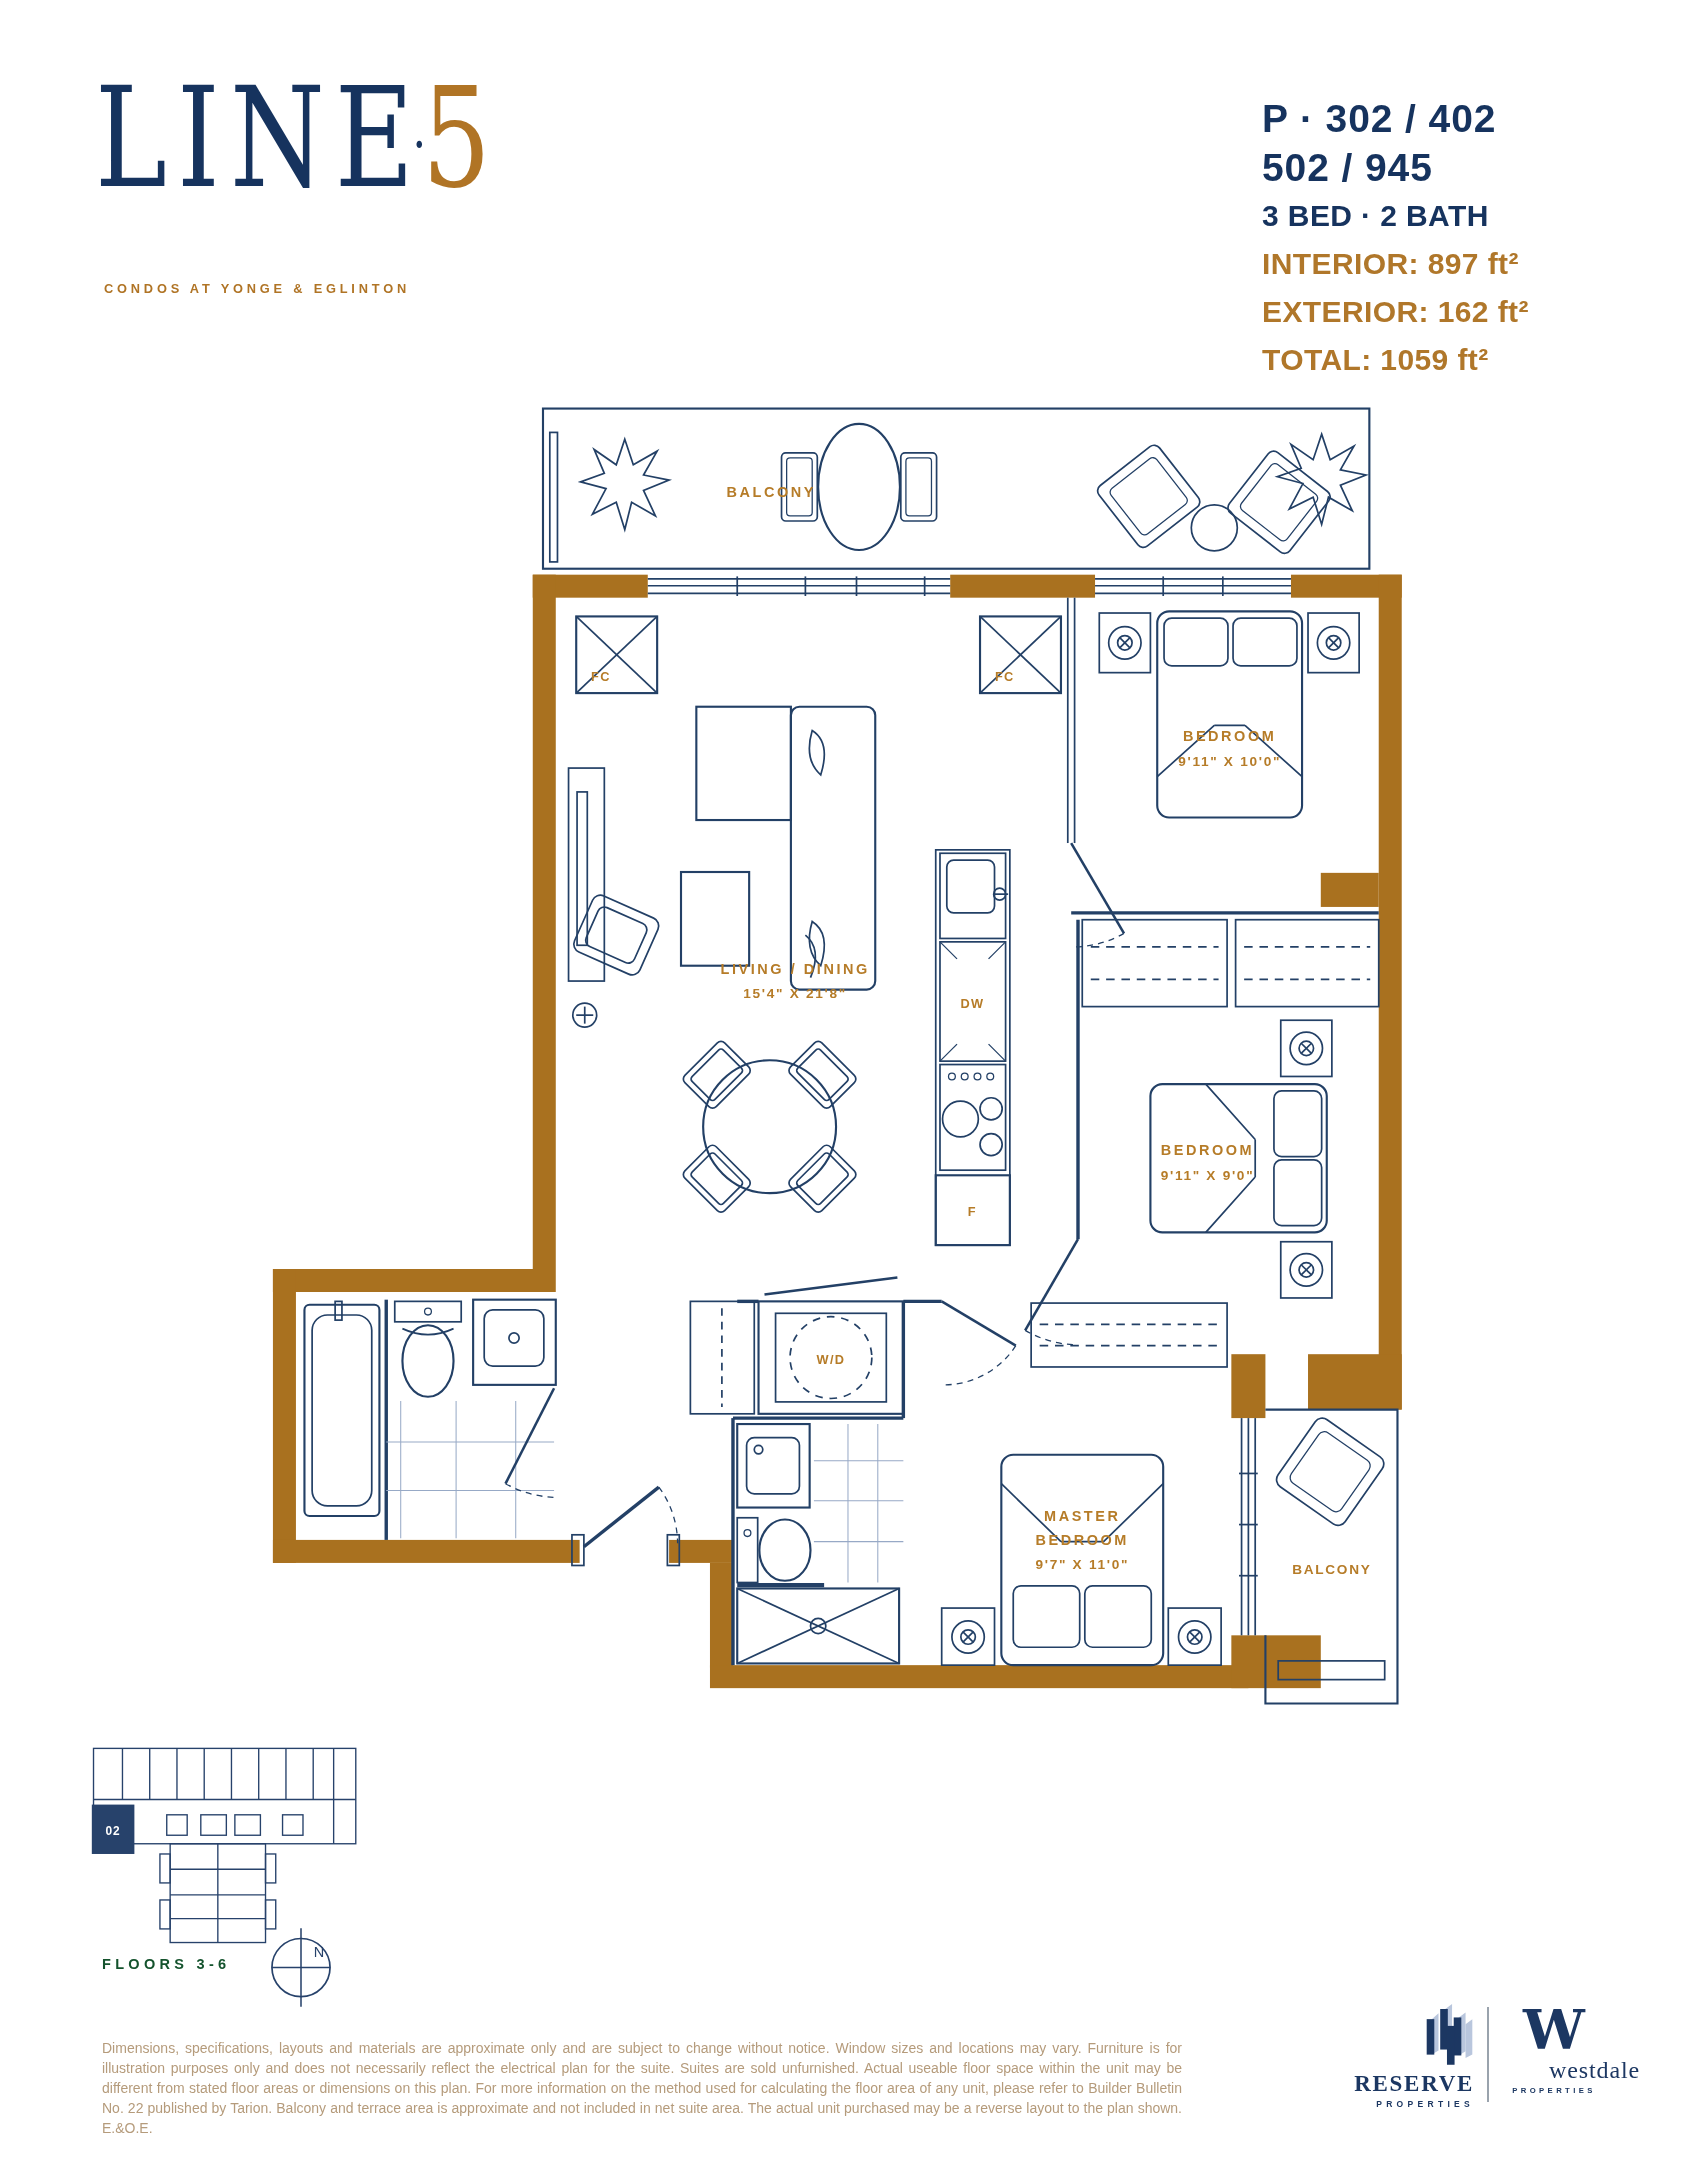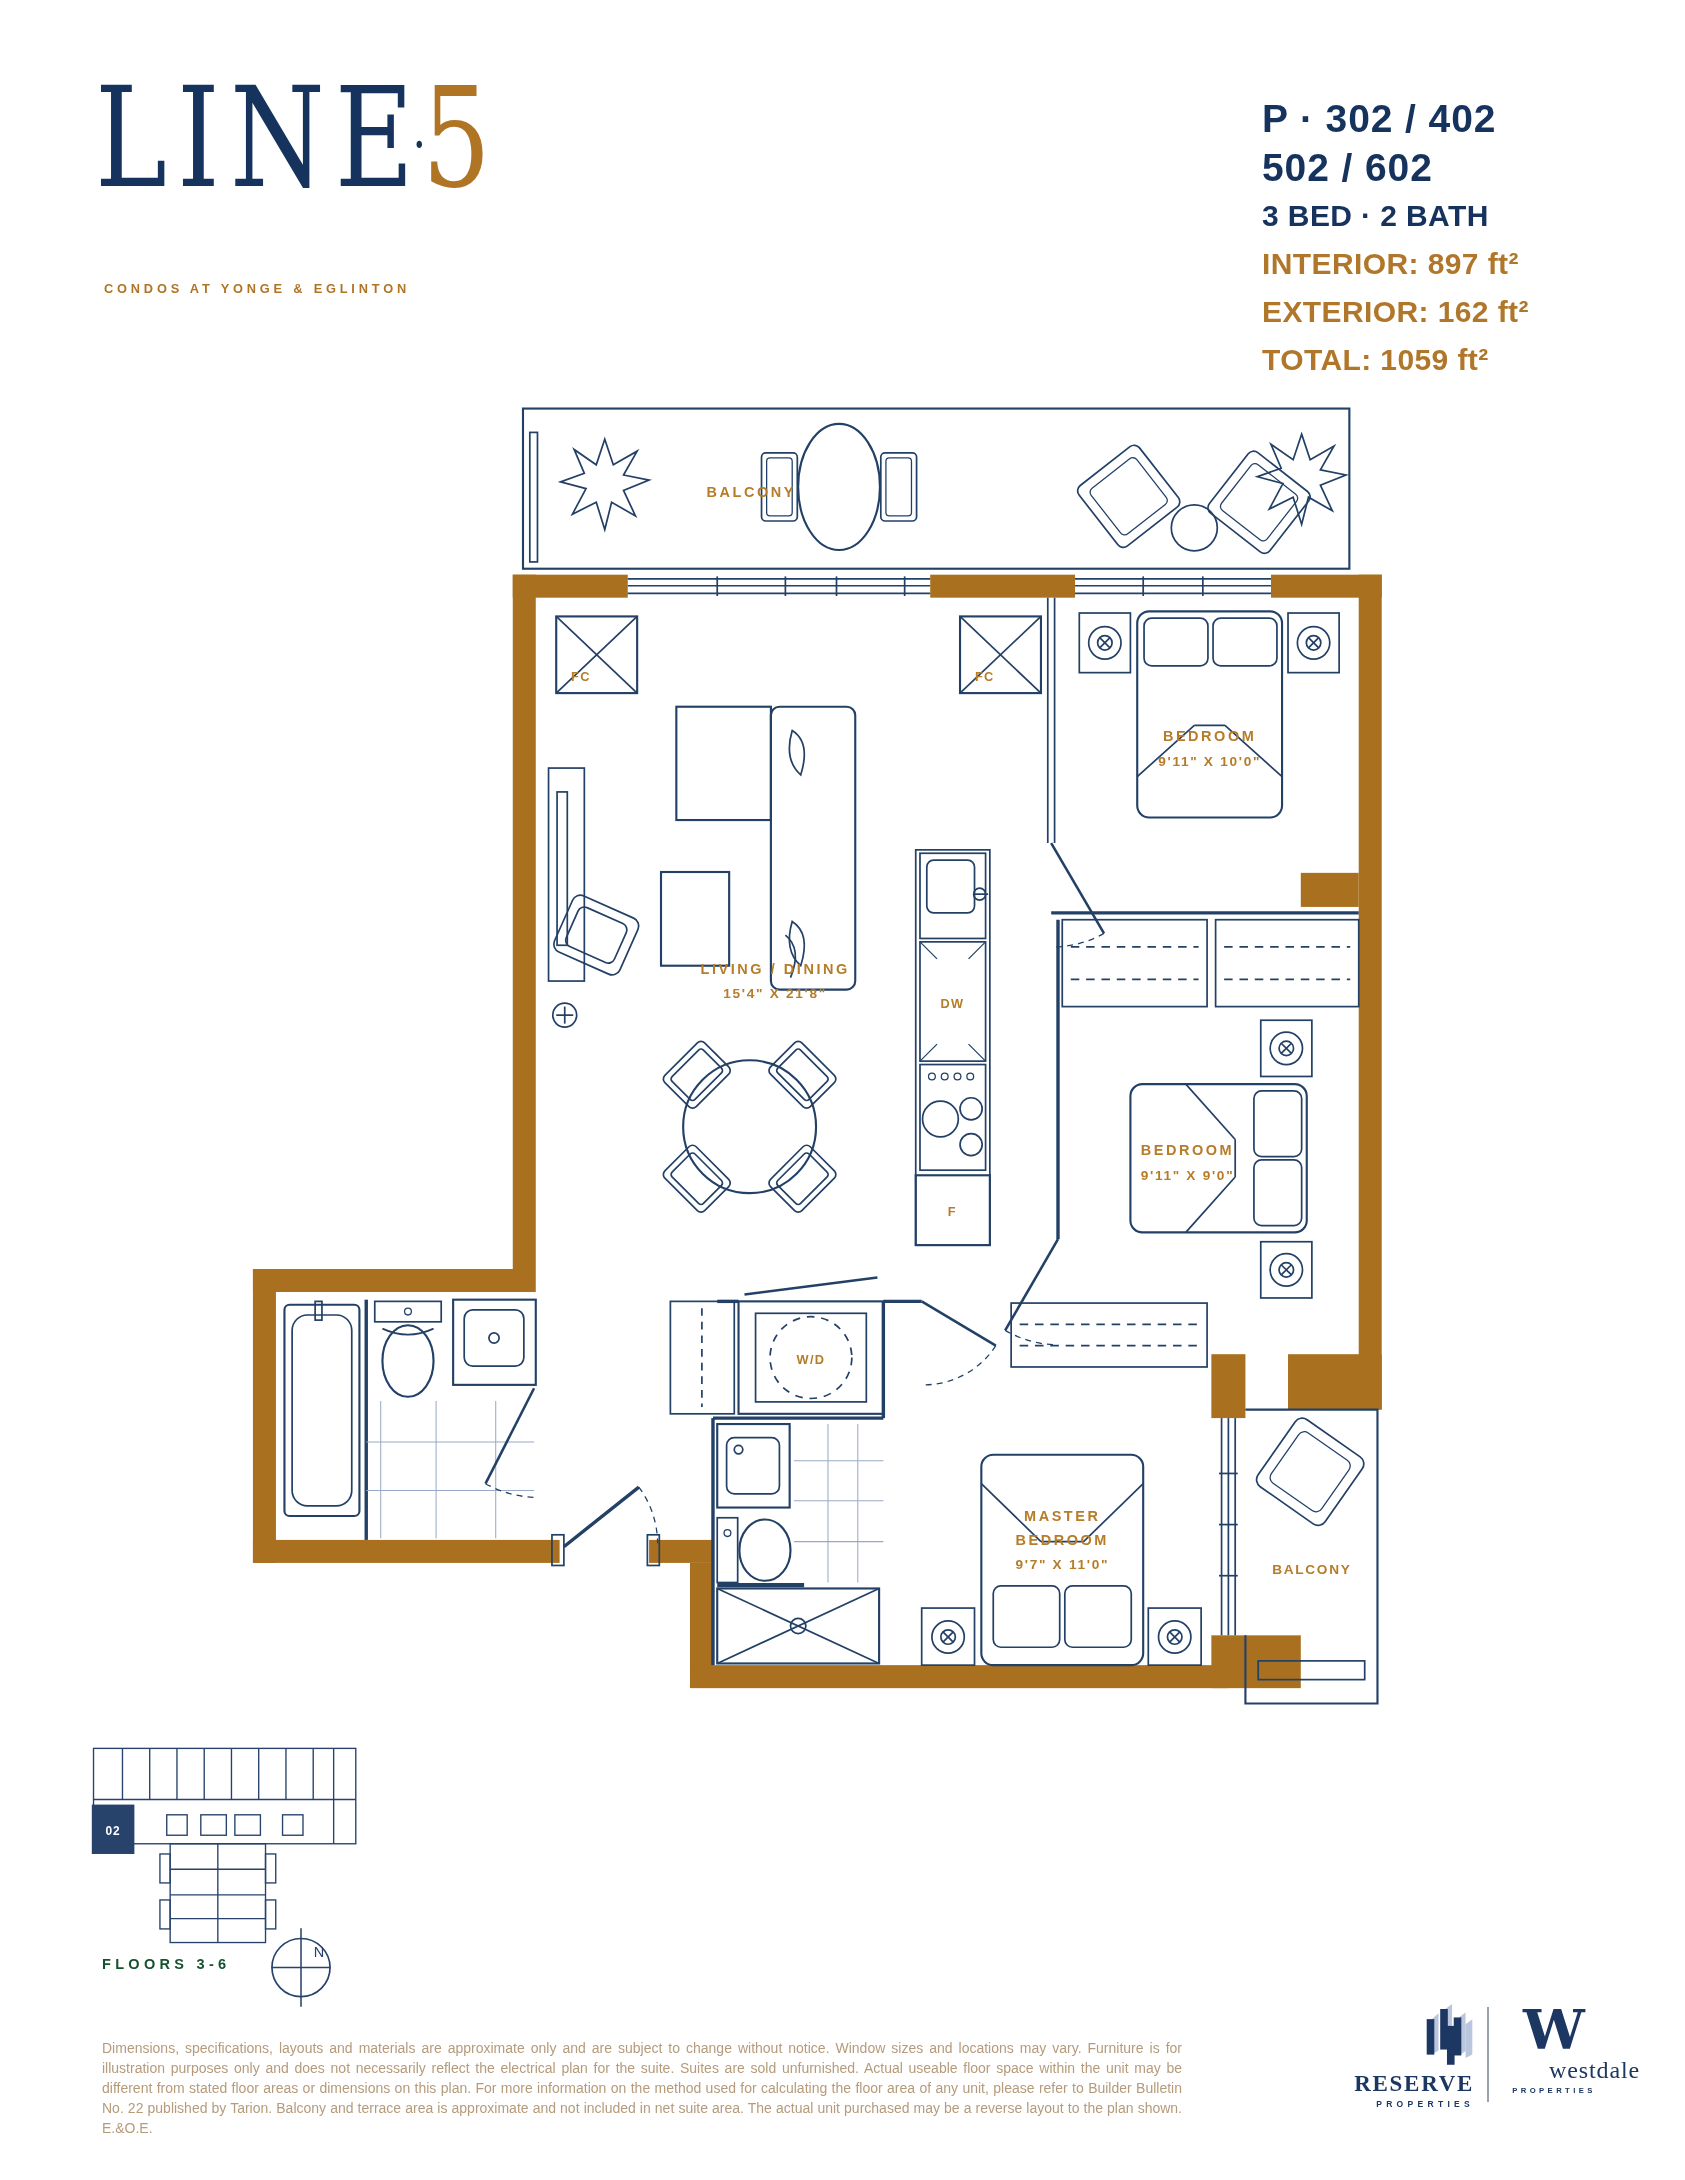--- a/index.html
+++ b/index.html
@@ -13,21 +13,21 @@
   #logo-word .dot{font-size:51px;vertical-align:20.4px;letter-spacing:0;margin-left:-13.6px;margin-right:-5.1px;color:#16335e;}
   #logo-word .five{color:#b07425;}
   #logo-tagline{left:104px;top:281px;font-size:12.8px;font-weight:bold;letter-spacing:3.8px;color:#b07425;}
 
   #unit-block{left:1262px;top:82px;color:#16335e;margin-top:12px;}
   .unit-big{font-size:39px;font-weight:bold;letter-spacing:0.9px;line-height:49px;}
   .unit-med{font-size:30px;font-weight:bold;letter-spacing:0.4px;line-height:48px;}
   .unit-gold{font-size:30px;font-weight:bold;color:#b0772a;line-height:48px;letter-spacing:0.4px;}
 
   
-  #plan{left:240px;top:383px;}
+  #plan{left:260px;top:383px;}
   #plan svg{display:block;}
   .wall{fill:#a9711f;}
   .ln{stroke:#234066;fill:none;}
   .lbl{font-family:"Liberation Sans",sans-serif;font-weight:bold;fill:#b67c28;letter-spacing:3px;font-size:17px;text-anchor:middle;}
   .dims{font-family:"Liberation Sans",sans-serif;font-weight:bold;fill:#b67c28;letter-spacing:2px;font-size:16px;text-anchor:middle;}
   .sm{font-family:"Liberation Sans",sans-serif;font-weight:bold;fill:#b67c28;letter-spacing:1.5px;font-size:15px;text-anchor:middle;}
   .tile{stroke:#97a9c6;stroke-width:1.2;fill:none;}
 
   
   #keyplan{left:85px;top:1733px;}
@@ -51,21 +51,21 @@
 </head>
 <body>
 
 <div class="abs" id="logo-block">
   <div id="logo-word"><span>LINE</span><span class="dot">·</span><span class="five">5</span></div>
 </div>
 <div class="abs" id="logo-tagline">CONDOS AT YONGE &amp; EGLINTON</div>
 
 <div class="abs" id="unit-block">
   <div class="unit-big">P · 302 / 402</div>
-  <div class="unit-big">502 / 602</div>
+  <div class="unit-big">502 / 945</div>
   <div class="unit-med">3 BED · 2 BATH</div>
   <div class="unit-gold">INTERIOR: 897 ft²</div>
   <div class="unit-gold">EXTERIOR: 162 ft²</div>
   <div class="unit-gold">TOTAL: 1059 ft²</div>
 </div>
 
 <div class="abs" id="plan">
 <svg width="1193" height="1329" viewBox="0 0 1400 1560">
   <defs>
     <g id="lamp" stroke="#234066" stroke-width="2" fill="none">

